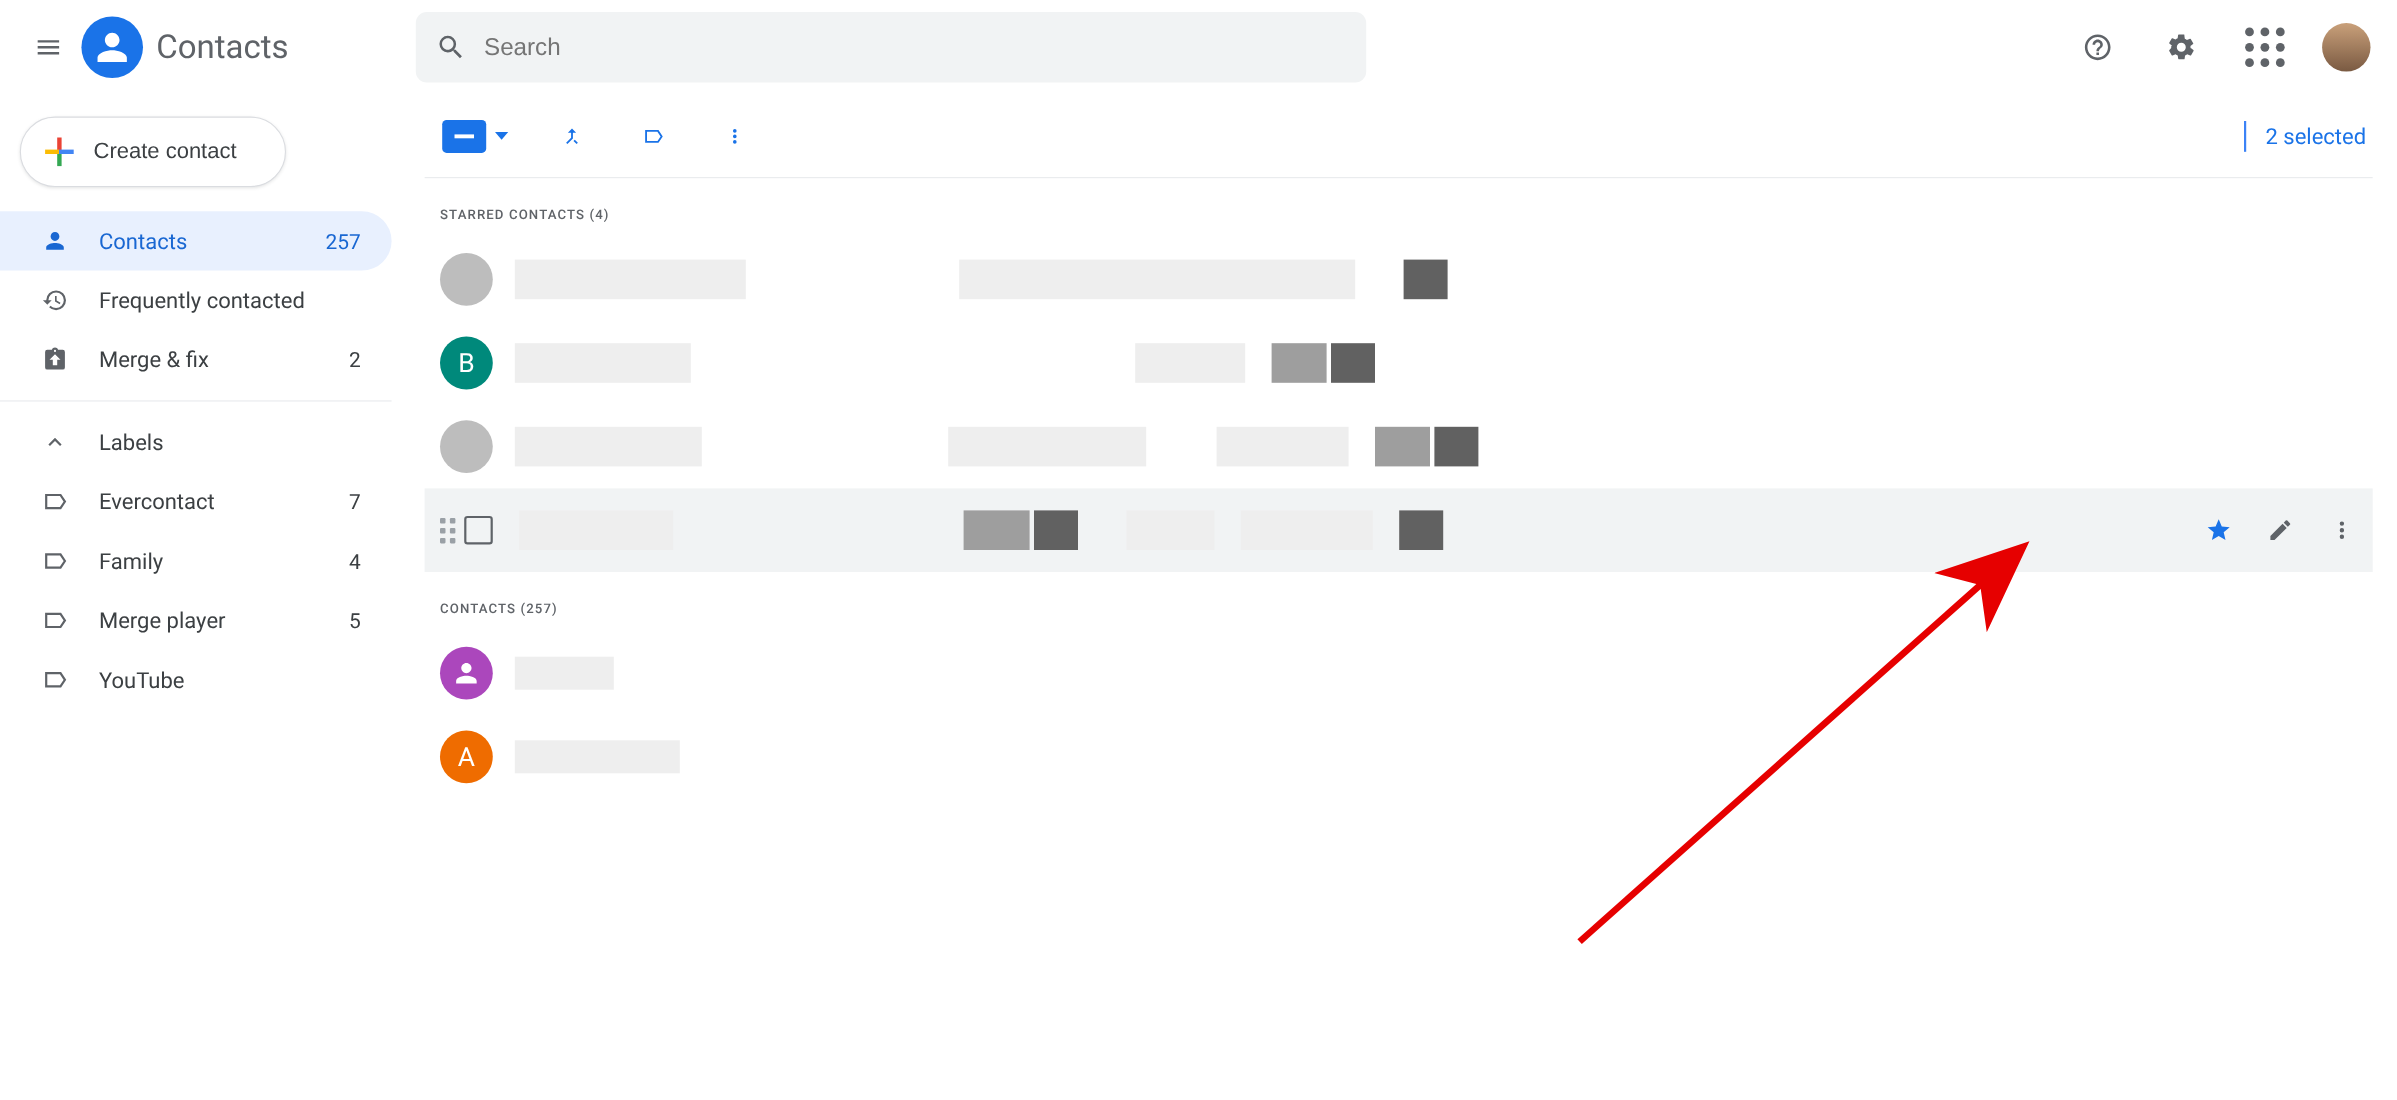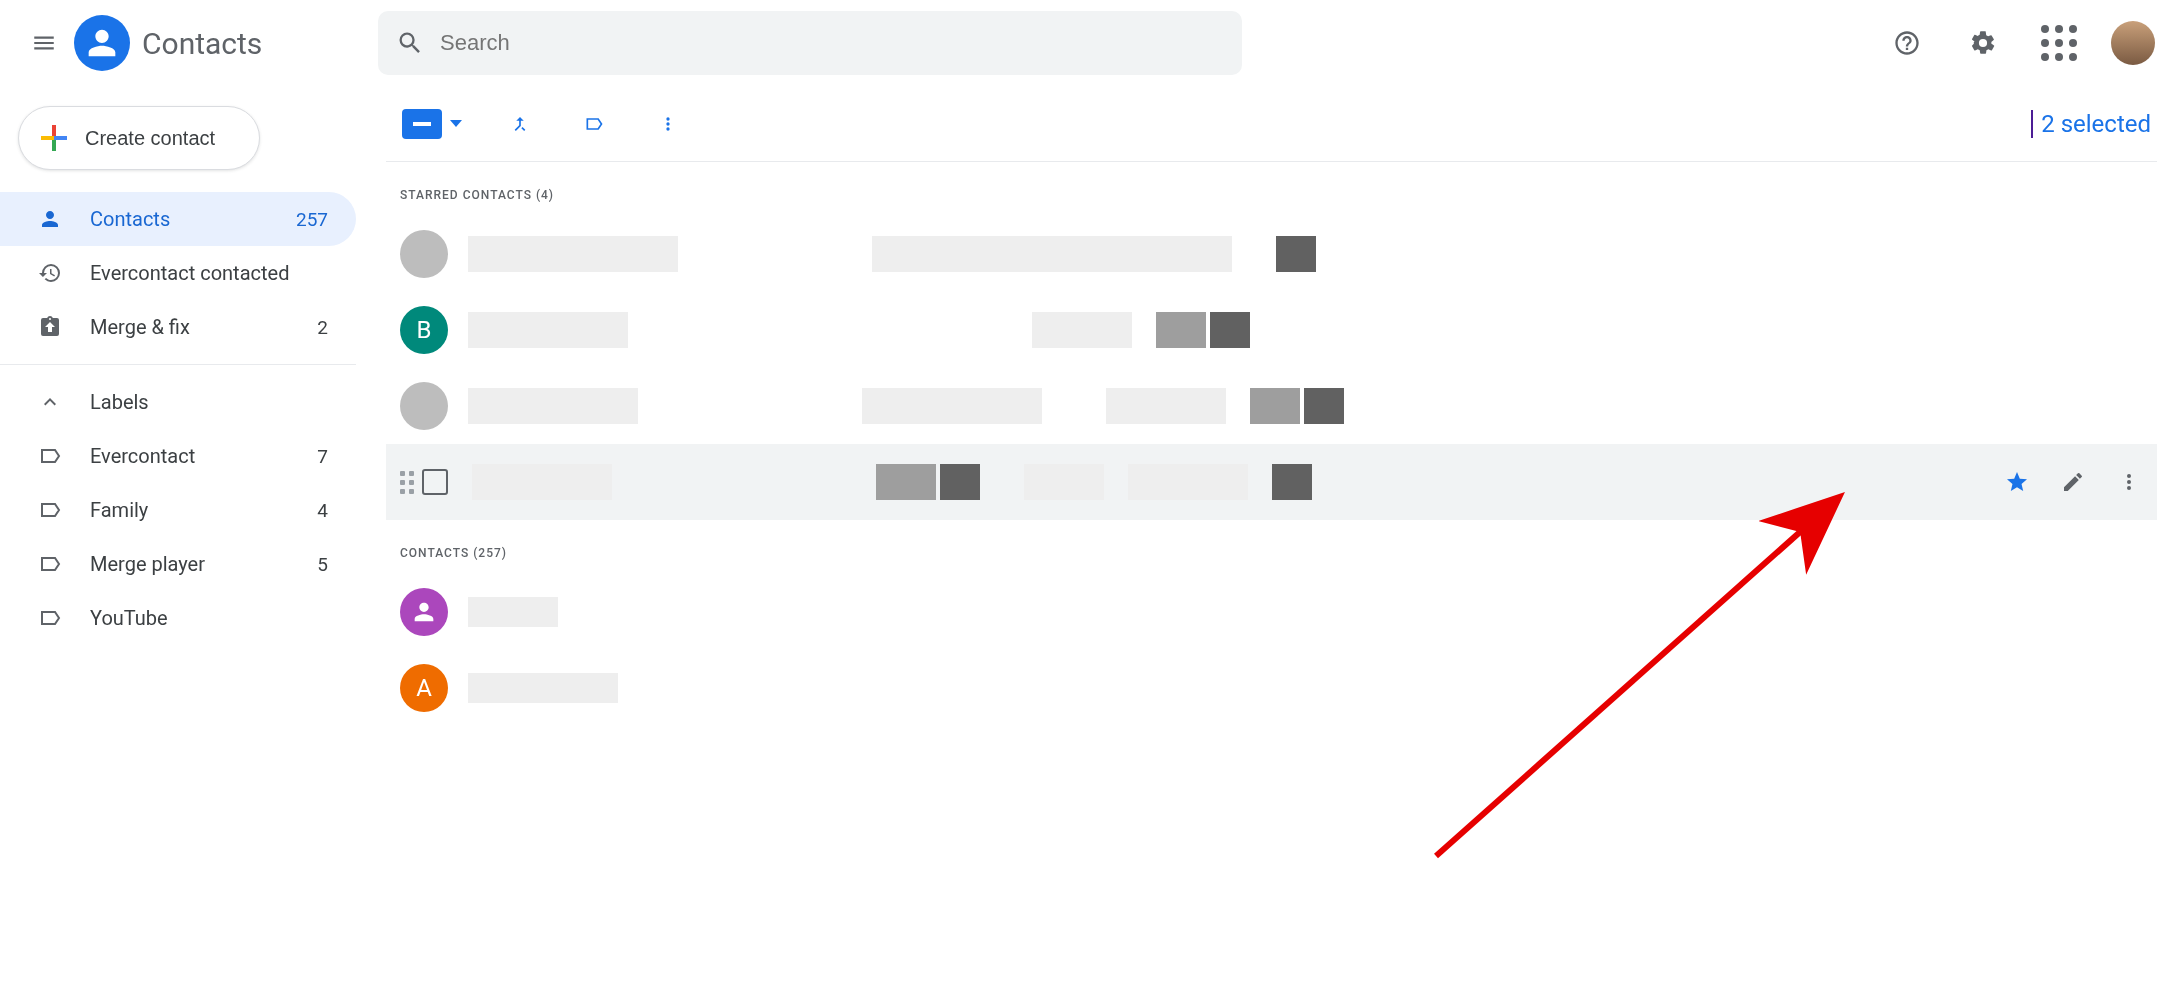--- a/index.html
+++ b/index.html
@@ -41,21 +41,21 @@
   .labels-header .ico { width:24px; height:24px; margin-right:28px; }
 
   
   .main { flex:1; padding:0 22px 0 30px; position:relative; }
   .toolbar { display:flex; align-items:center; height:76px; border-bottom:1px solid #e8eaed; padding:0 6px 0 16px; }
   .toolbar-left { display:flex; align-items:center; gap:42px; }
   .select-pill { width:40px; height:30px; background:#1a73e8; border-radius:4px; display:flex; align-items:center; justify-content:center; }
   .dropdown-caret { width:0; height:0; border-left:6px solid transparent; border-right:6px solid transparent; border-top:7px solid #1a73e8; margin-left:8px; }
   .select-wrap { display:flex; align-items:center; cursor:pointer; }
   .toolbar-spacer { flex:1; }
-  .selected-text { color:#1a73e8; font-size:24px; border-left:2px solid #4c1d95; padding-left:8px; height:28px; display:flex; align-items:center; }
+  .selected-text { color:#1a73e8; font-size:20px; border-left:2px solid #3b82f6; padding-left:18px; height:28px; display:flex; align-items:center; }
 
   .section-title { font-size:12px; letter-spacing:1px; color:#5f6368; font-weight:500; padding:26px 0 14px 14px; }
 
   .row { display:flex; align-items:center; height:76px; padding-left:14px; padding-right:10px; position:relative; }
   .row.hovered { background:#f1f3f4; }
   .avatar { width:48px; height:48px; border-radius:50%; flex:none; display:flex; align-items:center; justify-content:center; color:#fff; font-size:24px; }
   .avatar.letter-b { background:#00897b; }
   .avatar.letter-a { background:#ef6c00; }
   .avatar.purple { background:#ab47bc; }
   .avatar.pix { background:#bdbdbd; }
@@ -143,21 +143,21 @@
         </span>
         <span>Contacts</span>
         <span class="cnt">257</span>
       </li>
       <li class="nav-item">
         <span class="ico">
           <svg width="24" height="24" viewBox="0 0 24 24">
               <path fill="#5f6368" d="M13 3a9 9 0 00-9 9H1l3.89 3.89.07.14L9 12H6a7 7 0 117 7c-1.93 0-3.68-.79-4.94-2.06l-1.42 1.42A8.95 8.95 0 0013 21a9 9 0 000-18zm-1 5v5l4.28 2.54.72-1.21-3.5-2.08V8H12z"></path>
             </svg>
         </span>
-        <span>Evercontact contacted</span>
+        <span>Frequently contacted</span>
       </li>
       <li class="nav-item">
         <span class="ico">
           <svg width="24" height="24" viewBox="0 0 24 24">
               <path fill="#5f6368" d="M19 3h-4.18C14.4 1.84 13.3 1 12 1s-2.4.84-2.82 2H5a2 2 0 00-2 2v14a2 2 0 002 2h14a2 2 0 002-2V5a2 2 0 00-2-2zm-7 0a1 1 0 110 2 1 1 0 010-2zm0 4l5 5h-3v5h-4v-5H7l5-5z"></path>
             </svg>
         </span>
         <span>Merge &amp; fix</span>
         <span class="cnt">2</span>
       </li>

